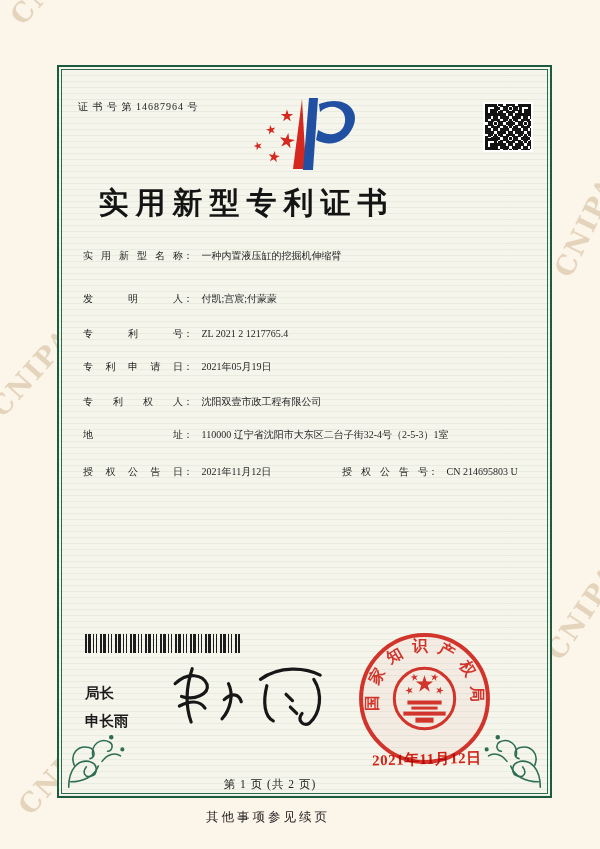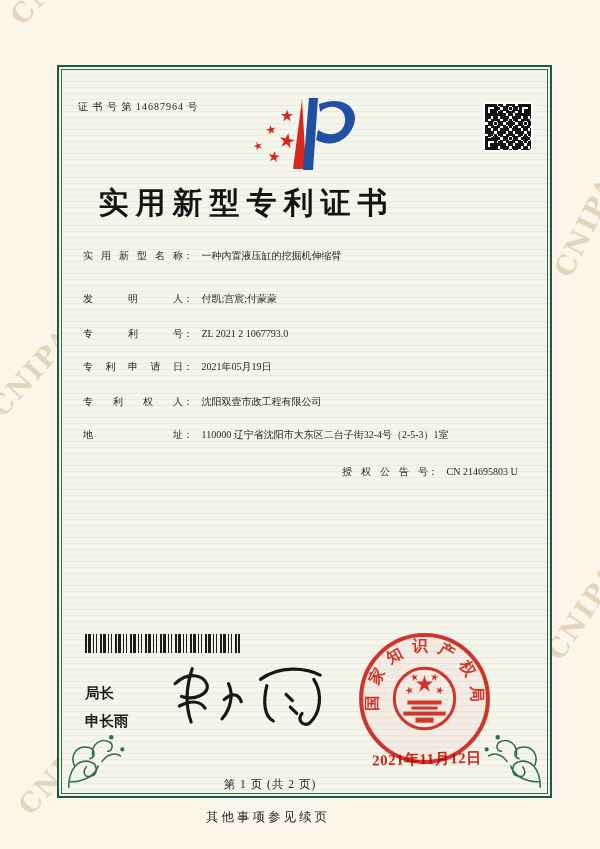--- a/index.html
+++ b/index.html
@@ -143,35 +143,39 @@
 <div class="row" style="top:249px">
   <span class="lab">实用新型名称</span><span class="colon">：</span>
   <span class="val">一种内置液压缸的挖掘机伸缩臂</span>
 </div>
 <div class="row" style="top:292px">
   <span class="lab">发明人</span><span class="colon">：</span>
   <span class="val">付凯;宫宸;付蒙蒙</span>
 </div>
 <div class="row" style="top:327px">
   <span class="lab">专利号</span><span class="colon">：</span>
-  <span class="val">ZL 2021 2 1067793.0</span>
+  <span class="val">ZL 2021 2 1217765.4</span>
 </div>
 <div class="row" style="top:360px">
   <span class="lab">专利申请日</span><span class="colon">：</span>
   <span class="val">2021年05月19日</span>
 </div>
 <div class="row" style="top:395px">
   <span class="lab">专利权人</span><span class="colon">：</span>
   <span class="val">沈阳双壹市政工程有限公司</span>
 </div>
 <div class="row" style="top:428px">
   <span class="lab">地址</span><span class="colon">：</span>
   <span class="val wrap">110000 辽宁省沈阳市大东区二台子街32-4号（2-5-3）1室</span>
 </div>
 <div class="row row2col" style="top:465px">
+  <span>
+    <span class="lab">授权公告日</span><span class="colon">：</span>
+    <span class="val">2021年11月12日</span>
+  </span>
   <span class="pair2">
     <span class="lab">授权公告号</span><span class="colon">：</span>
     <span class="val">CN 214695803 U</span>
   </span>
 </div>
 
 <div class="paras">
 </div>
 
 <div class="barcode"></div>

